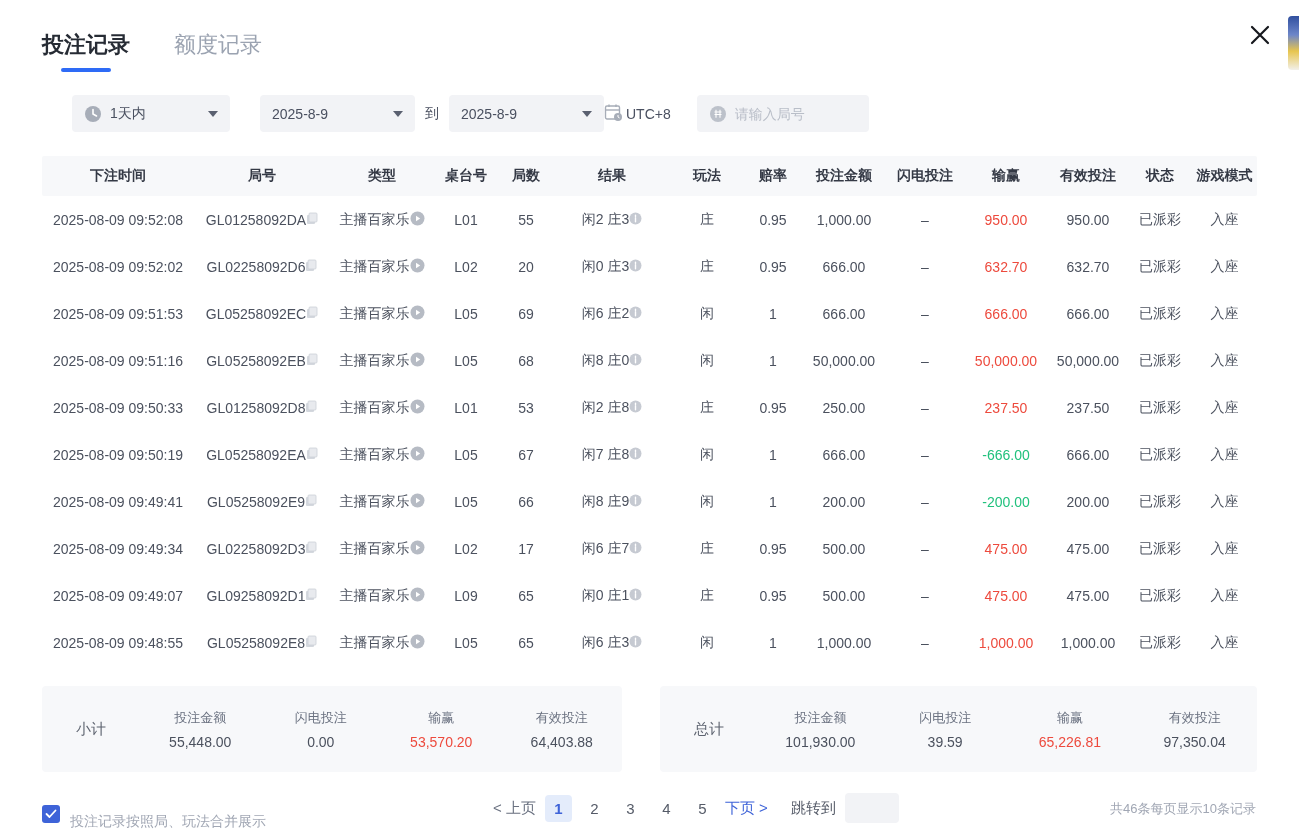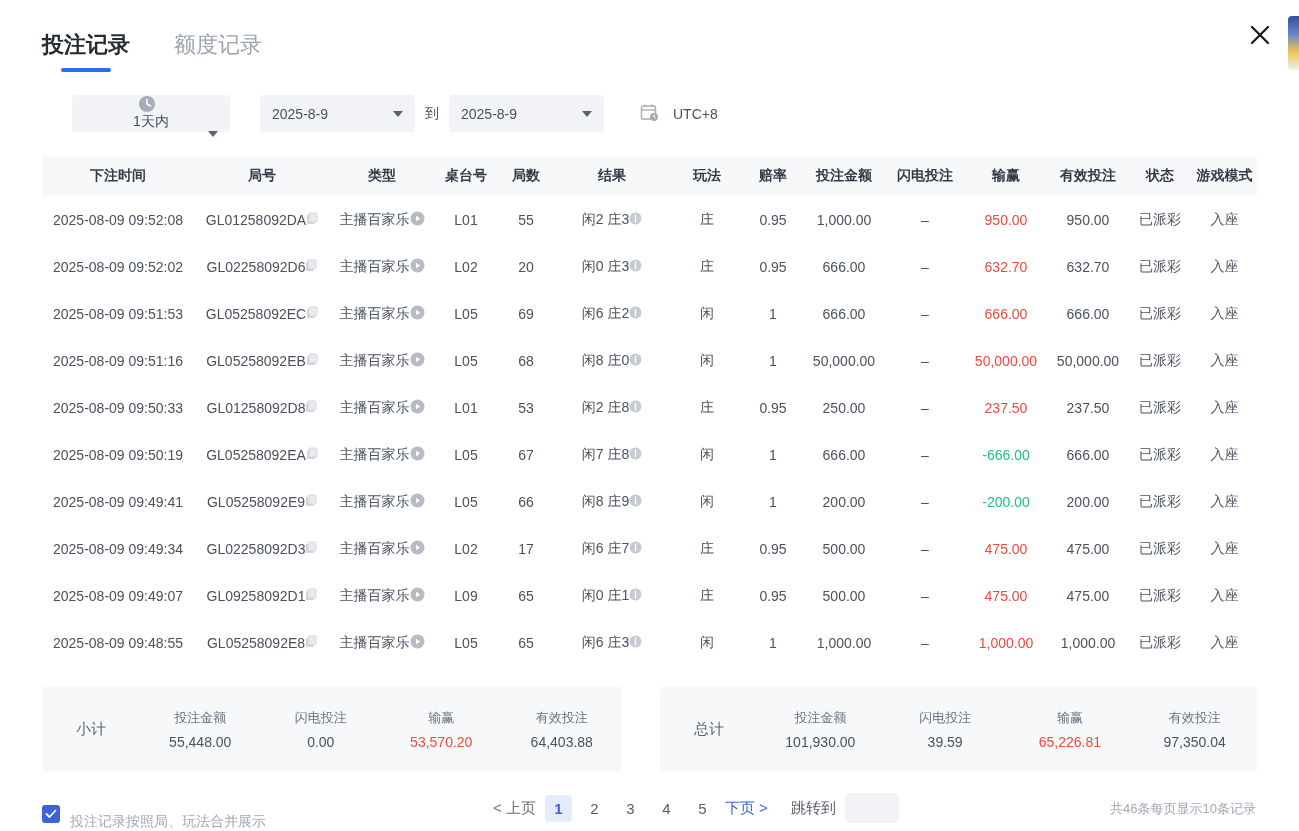--- a/index.html
+++ b/index.html
@@ -27,25 +27,25 @@
   }
   
   .filter-row { position:absolute; left:42px; top:95px; width:1215px; display:flex; align-items:center; }
   .ctl {
     height:37px; background:#f2f3f6; border-radius:4px;
     display:flex; align-items:center; font-size:14px; color:#4a5060; padding:0 12px;
   }
   .ctl .caret { margin-left:auto; width:0; height:0; border-left:5px solid transparent;
     border-right:5px solid transparent; border-top:6px solid #5a6070; }
   .ctl-category { width:190px; }
-  .ctl-range { width:158px; margin-left:30px;flex-direction:column; }
+  .ctl-range { width:158px; margin-left:30px; }
   .ctl-date { width:155px; }
   .ctl-date-from { margin-left:30px; }
   .to-label { margin:0 10px; font-size:14px; color:#4a5060; }
-  .tz { display:flex; align-items:center; gap:14px; margin-left:36px; font-size:14px; color:#4a5060; }
+  .tz { display:flex; align-items:center; gap:3px; font-size:14px; color:#4a5060; }
   .round-input-wrap { width:172px; margin-left:26px; }
   .round-input-wrap input {
     border:none; outline:none; background:transparent; font-size:14px; width:120px;
     font-family:"Liberation Sans", sans-serif; color:#4a5060;
   }
   .round-input-wrap input::placeholder { color:#b9bec8; }
   .search-btn {
     margin-left:auto; width:145px; height:37px; border:none; border-radius:6px;
     background:var(--accent,#3e63d8); color:#fff; font-size:16px; cursor:pointer;
     font-family:"Liberation Sans", sans-serif;
@@ -156,20 +156,29 @@
           <rect x="1.5" y="3" width="14" height="13" rx="1.5" fill="none" stroke="#a7adb8" stroke-width="1.4"></rect>
           <path d="M1.5 7 H15.5" stroke="#a7adb8" stroke-width="1.4"></path>
           <path d="M5 1.5 V4 M12 1.5 V4" stroke="#a7adb8" stroke-width="1.4"></path>
           <circle cx="14" cy="14" r="4" fill="#a7adb8"></circle>
           <path d="M14 12 V14 L15.6 15" stroke="#fff" stroke-width="1" fill="none"></path>
         </svg>
     </span>
     <span>UTC+8</span>
   </div>
 
+  <div class="ctl round-input-wrap">
+    <span class="ic">
+      <svg width="18" height="18" viewBox="0 0 18 18">
+          <circle cx="9" cy="9" r="8" fill="#bcc1ca"></circle>
+          <path d="M5.5 7 H12.5 M5.5 9.5 H12.5 M7 4.8 V12.8 M11 4.8 V12.8" stroke="#fff" stroke-width="1.1"></path>
+        </svg>
+    </span>
+    <input placeholder="请输入局号" style="">
+  </div>
 
 </div>
 
 <div class="thead grid-cols">
 
     <div class="th">下注时间</div>
 
     <div class="th">局号</div>
 
     <div class="th">类型</div>

